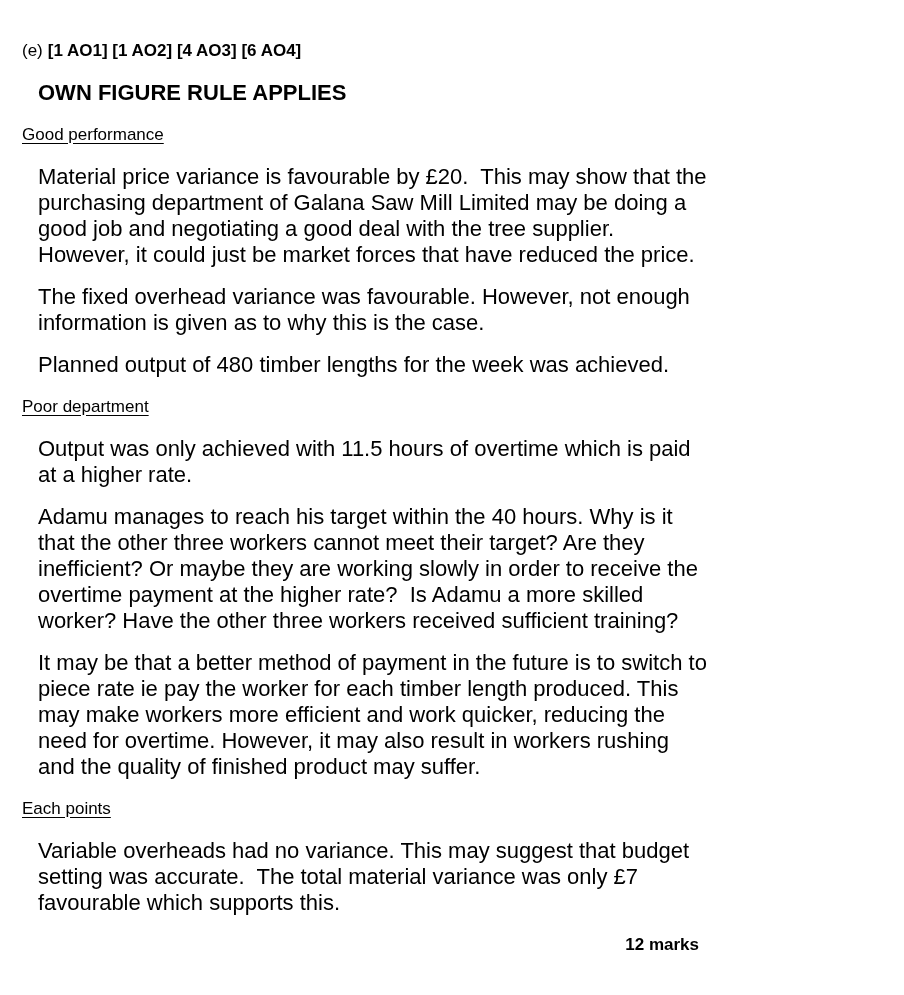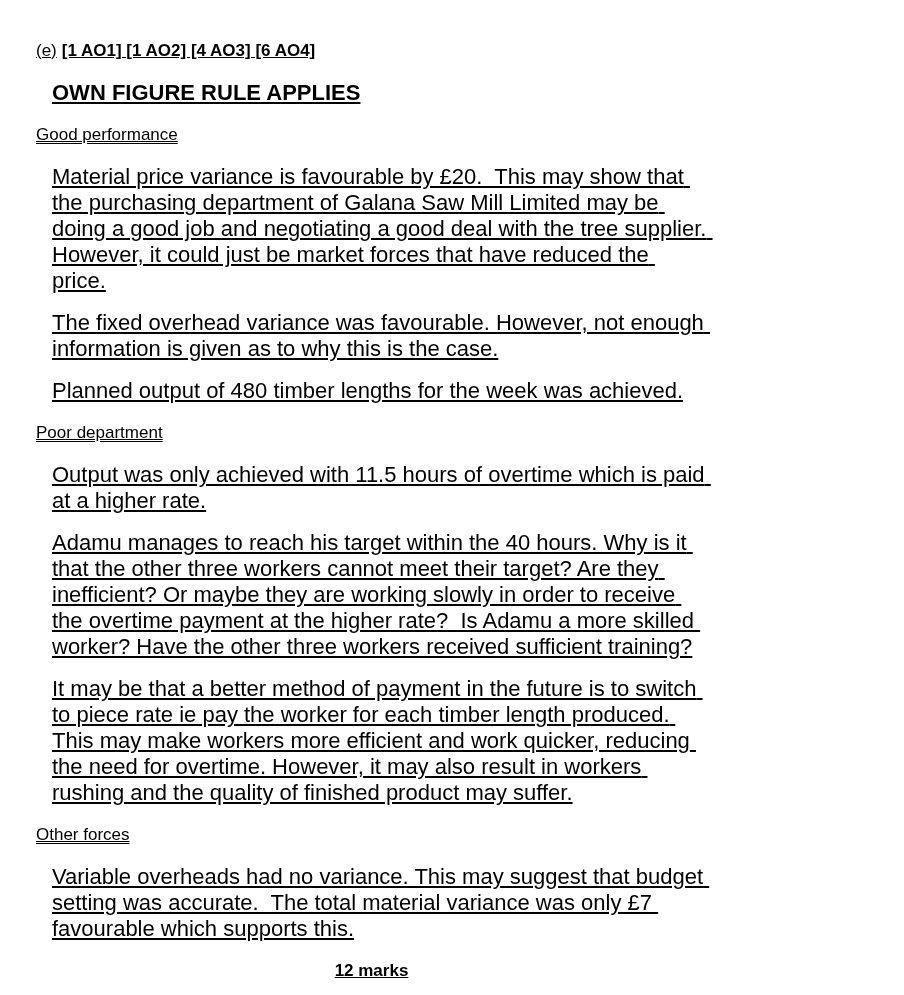--- a/index.html
+++ b/index.html
@@ -11,22 +11,21 @@
     width: 904px;
     height: 995px;
     font-family: "Liberation Sans", sans-serif;
     color: #000000;
     overflow: hidden;
   }
   .page {
     box-sizing: border-box;
     width: 756px;
     height: 995px;
-    padding: 38px 49px 0 36px;
-    text-decoration: underline;
+    padding: 38px 49px 0 22px;
   }
   .block {
     margin: 0 0 16px 0;
   }
   .line {
     font-size: 17px;
     line-height: 26px;
     white-space: pre-wrap;
   }
   p.para {
@@ -43,25 +42,25 @@
     font-size: 17px;
     line-height: 26px;
     font-weight: normal;
     text-decoration: underline;
     text-underline-offset: 3px;
   }
   .q-label {
     margin-right: 5px;
   }
   .marks-line {
-    margin: 0;
+    margin: 8px;
     font-size: 17px;
     line-height: 26px;
     font-weight: bold;
-    text-align: center;
+    text-align: right;
   }
 </style>
 </head>
 <body>
 
 <div class="page">
 
   <div class="block">
     <div class="line"><span class="q-label">(e)</span><span class="bold">[1 AO1] [1 AO2] [4 AO3] [6 AO4]</span></div>
   </div>
@@ -73,19 +72,19 @@
   <p class="para">Material price variance is favourable by £20.  This may show that the purchasing department of Galana Saw Mill Limited may be doing a good job and negotiating a good deal with the tree supplier. However, it could just be market forces that have reduced the price.</p>
   <p class="para">The fixed overhead variance was favourable. However, not enough information is given as to why this is the case.</p>
   <p class="para">Planned output of 480 timber lengths for the week was achieved.</p>
 
   <h2 class="section-heading">Poor department</h2>
 
   <p class="para">Output was only achieved with 11.5 hours of overtime which is paid at a higher rate.</p>
   <p class="para">Adamu manages to reach his target within the 40 hours. Why is it that the other three workers cannot meet their target? Are they inefficient? Or maybe they are working slowly in order to receive the overtime payment at the higher rate?  Is Adamu a more skilled worker? Have the other three workers received sufficient training?</p>
   <p class="para">It may be that a better method of payment in the future is to switch to piece rate ie pay the worker for each timber length produced. This may make workers more efficient and work quicker, reducing the need for overtime. However, it may also result in workers rushing and the quality of finished product may suffer.</p>
 
-  <h2 class="section-heading">Other forces</h2>
+  <h2 class="section-heading">Each points</h2>
 
   <p class="para">Variable overheads had no variance. This may suggest that budget setting was accurate.  The total material variance was only £7 favourable which supports this.</p>
 
   <p class="marks-line">12 marks</p>
 
 </div>
 
 </body></html>

